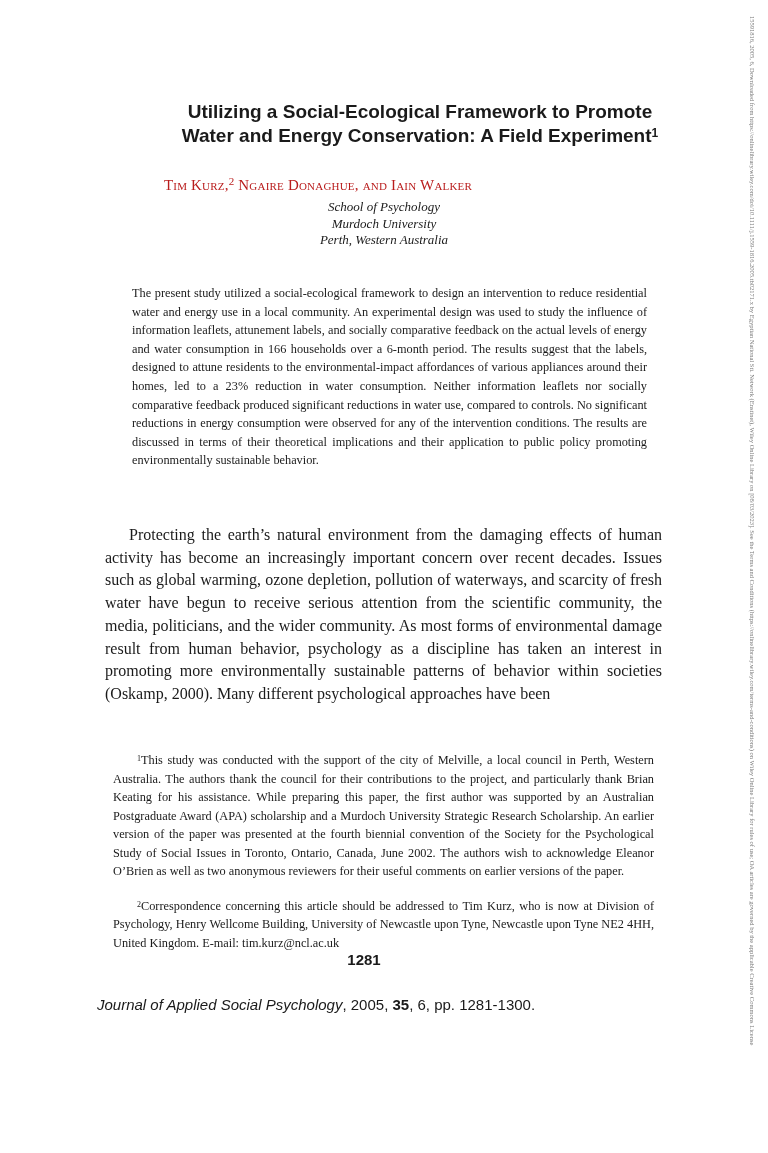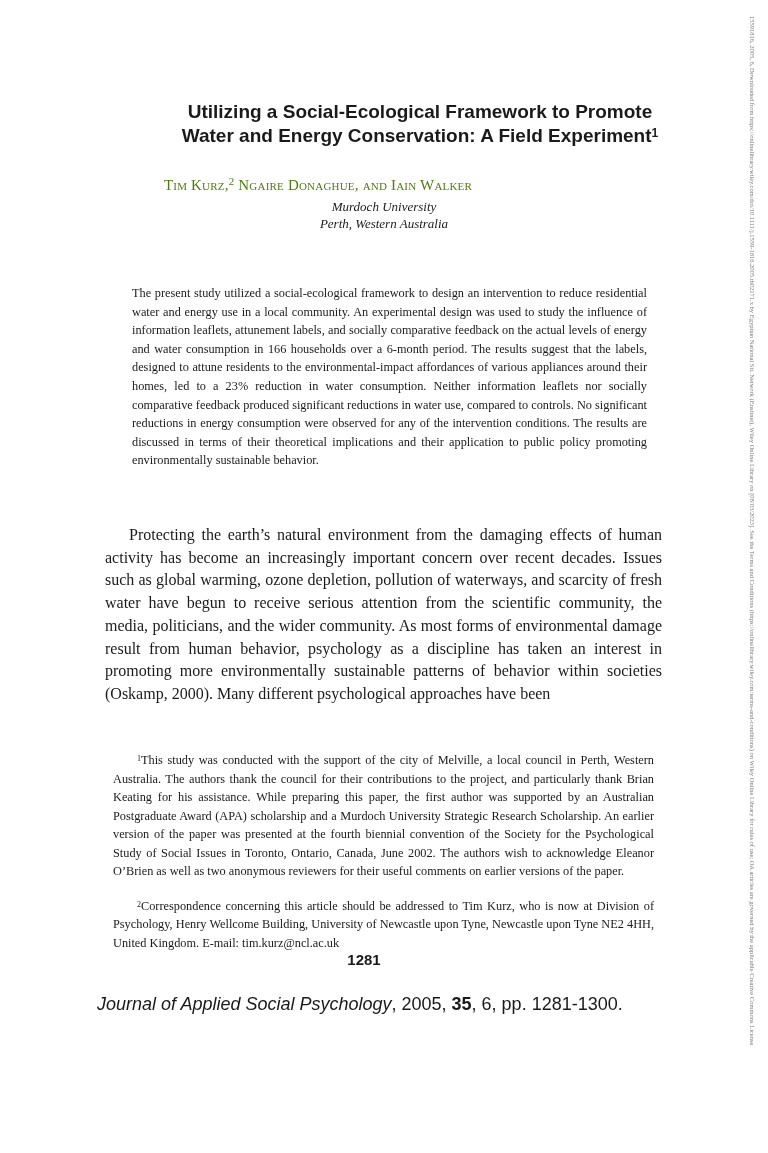--- a/index.html
+++ b/index.html
@@ -6,21 +6,21 @@
   body { width: 768px; height: 1153px; position: relative; overflow: hidden; color: #1a1a1a; }
   .title {
     position: absolute; left: 0; width: 768px; top: 100px;
     text-align: center; font-family: "Liberation Sans", sans-serif;
     font-weight: bold; font-size: 19px; line-height: 24px; color: #1a1a1a; margin-left: 36px;
   }
   .title sup { font-size: 12px; vertical-align: top; position: relative; top: -3px; }
   .authors {
     position: absolute; left: 0; width: 636px; top: 177px;
     text-align: center; font-family: "Liberation Serif", serif;
-    font-size: 15px; letter-spacing: 0.2px; color: #4d7c0f;
+    font-size: 15px; letter-spacing: 0.2px; color: #b91c1c;
   }
   .authors .sc { font-variant: small-caps; }
   .authors sup { font-size: 11px; vertical-align: top; position: relative; top: -2px; }
   .affil {
     position: absolute; left: 0; width: 768px; top: 199px;
     text-align: center; font-family: "Liberation Serif", serif;
     font-style: italic; font-size: 13px; line-height: 16.5px;
   }
   .abstract {
     position: absolute; left: 132px; width: 515px; top: 284px;
@@ -40,21 +40,21 @@
     text-align: justify;
   }
   .footnotes p { margin: 16px; text-indent: 24px; }
   .footnotes sup { font-size: 8px; vertical-align: top; position: relative; top: -1px; }
   .page-num {
     position: absolute; left: 0; width: 728px; top: 951px; text-align: center;
     font-family: "Liberation Sans", sans-serif; font-weight: bold; font-size: 15px;
   }
   .citation {
     position: absolute; left: 97px; top: 996px; width: 560px;
-    font-family: "Liberation Sans", sans-serif; font-size: 18px; line-height: 17.5px;
+    font-family: "Liberation Sans", sans-serif; font-size: 15px; line-height: 17.5px;
   }
   .citation .jname { font-style: italic; }
   .citation .vol { font-weight: bold; }
   .sidebar-strip {
     position: absolute; left: 744px; top: 8px; width: 14px; height: 1120px;
   }
   .sidebar-strip span {
     position: absolute; left: 0; top: 0;
     transform-origin: 0 0; transform: translate(12px, 8px) rotate(90deg);
     white-space: nowrap; font-family: "Liberation Serif", serif; font-size: 6.5px; color: #777;
@@ -66,20 +66,21 @@
 <div class="title">
   <div>Utilizing a Social-Ecological Framework to Promote</div>
   <div><span>Water and Energy Conservation: A Field Experiment</span><sup>1</sup></div>
 </div>
 
 <div class="authors">
   <span class="sc">Tim Kurz,</span><sup>2</sup><span class="sc"> Ngaire Donaghue, and Iain Walker</span>
 </div>
 
 <div class="affil">
+  <div>School of Psychology</div>
   <div>Murdoch University</div>
   <div>Perth, Western Australia</div>
 </div>
 
 <div class="abstract">
   <p>The present study utilized a social-ecological framework to design an intervention to reduce residential water and energy use in a local community. An experimental design was used to study the influence of information leaflets, attunement labels, and socially comparative feedback on the actual levels of energy and water consumption in 166 households over a 6-month period. The results suggest that the labels, designed to attune residents to the environmental-impact affordances of various appliances around their homes, led to a 23% reduction in water consumption. Neither information leaflets nor socially comparative feedback produced significant reductions in water use, compared to controls. No significant reductions in energy consumption were observed for any of the intervention conditions. The results are discussed in terms of their theoretical implications and their application to public policy promoting environmentally sustainable behavior.</p>
 </div>
 
 <div class="body-text">
   <p>Protecting the earth’s natural environment from the damaging effects of human activity has become an increasingly important concern over recent decades. Issues such as global warming, ozone depletion, pollution of waterways, and scarcity of fresh water have begun to receive serious attention from the scientific community, the media, politicians, and the wider community. As most forms of environmental damage result from human behavior, psychology as a discipline has taken an interest in promoting more environmentally sustainable patterns of behavior within societies (Oskamp, 2000). Many different psychological approaches have been</p>

